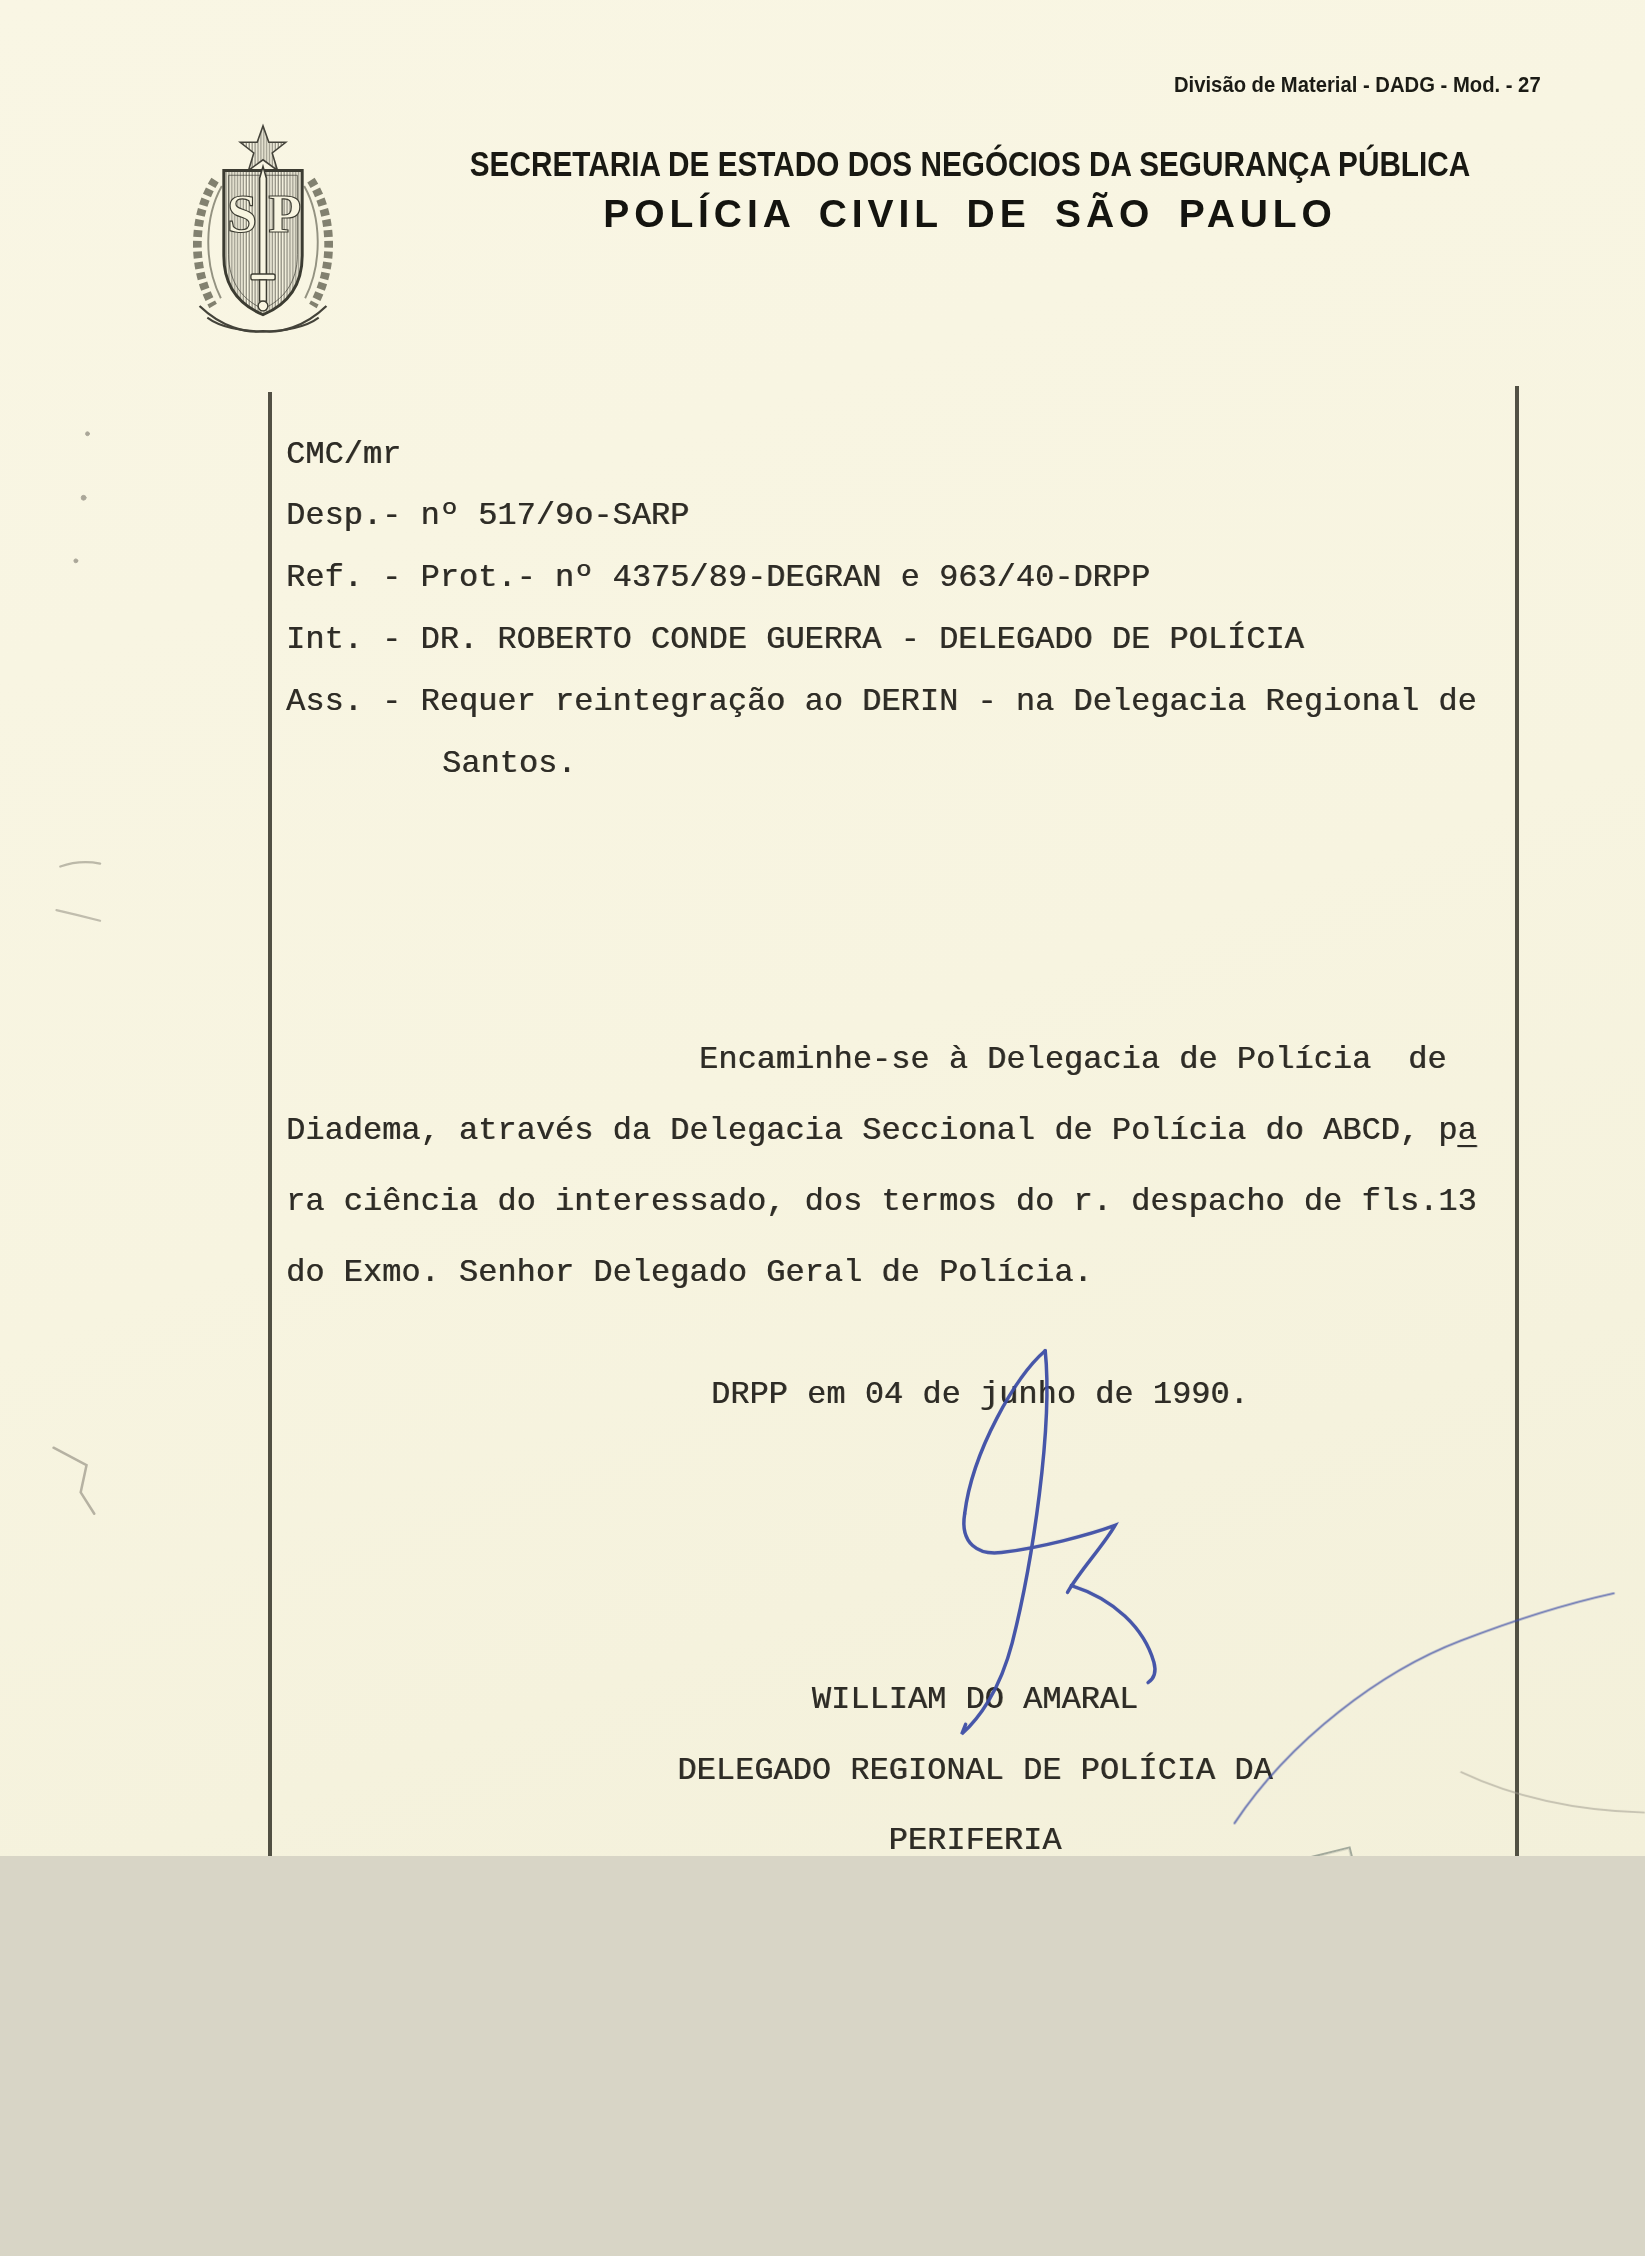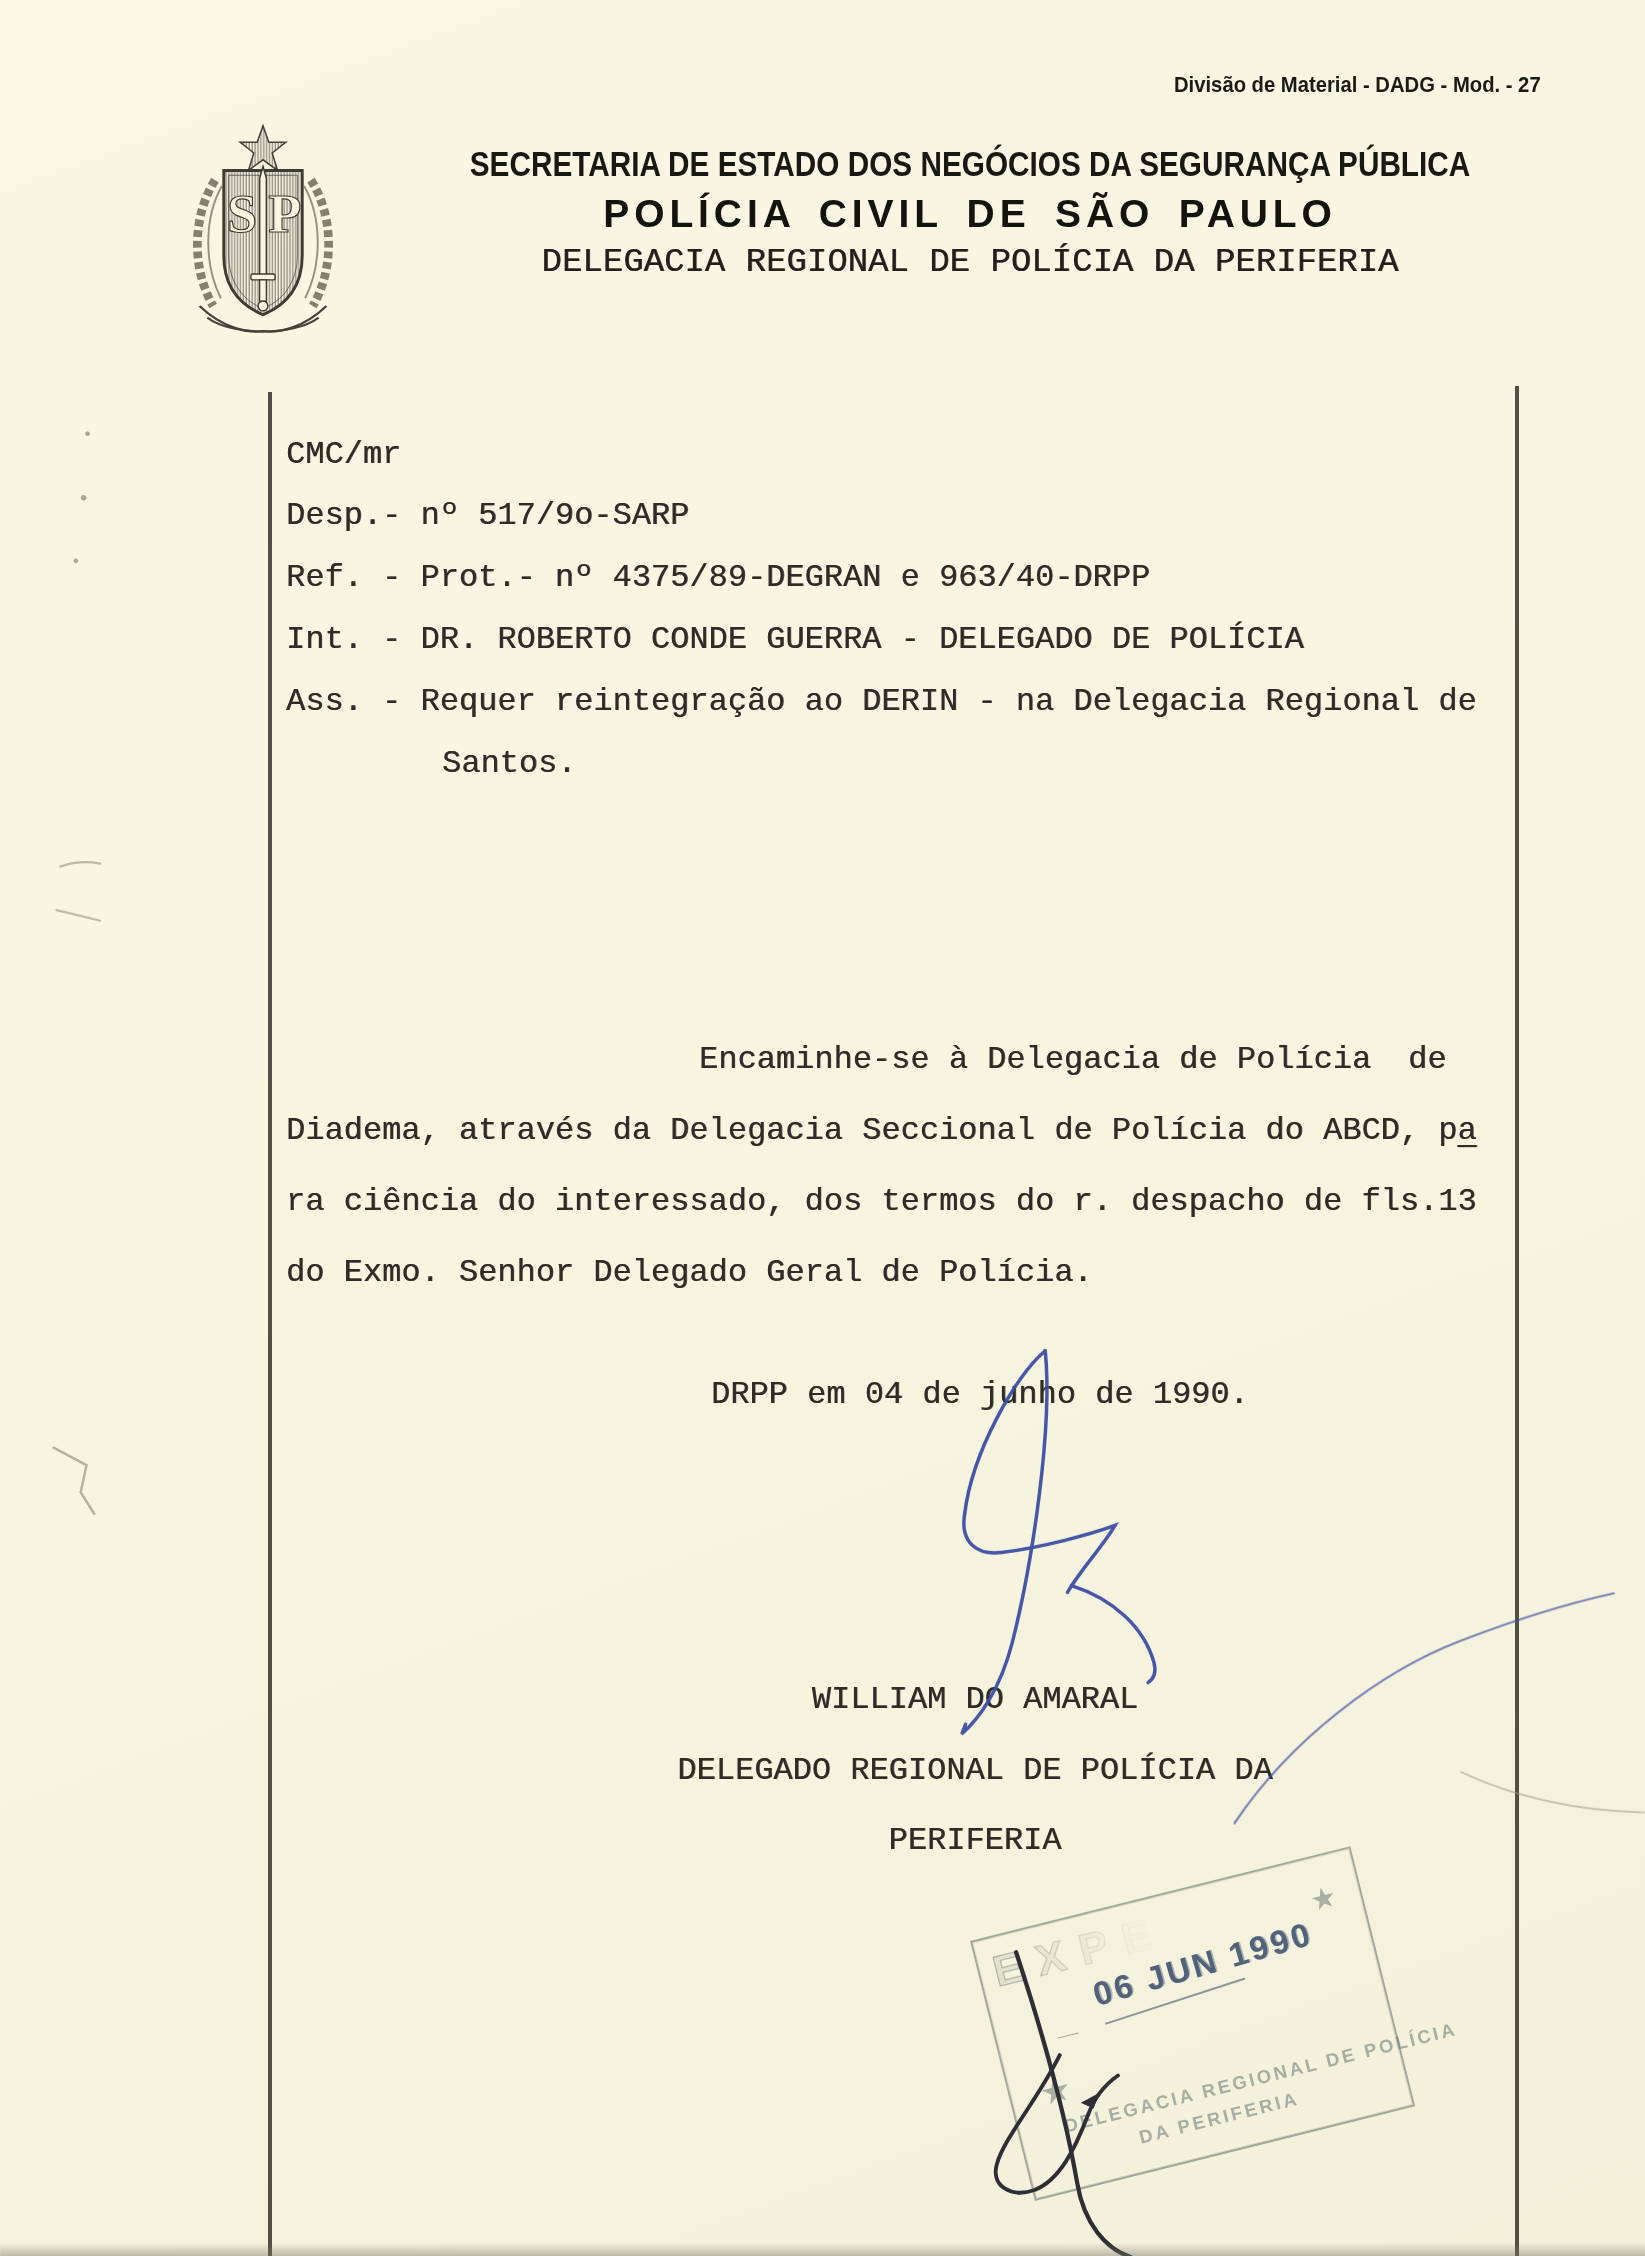--- a/index.html
+++ b/index.html
@@ -1,18 +1,18 @@
 <!DOCTYPE html>
 <html><head>
 <meta charset="utf-8">
 <style>
   html,body{margin:0;padding:0;background:#d8d5c6;}
   .page{
     position:relative;
-    width:1646px;height:2256px;
+    width:1646px;height:1856px;
     background:linear-gradient(160deg,#f9f6e4 0%,#f7f4e0 55%,#f3f0da 100%);
     overflow:hidden;
     font-family:"Liberation Sans",sans-serif;
   }
   .abs{position:absolute;}
   .mono{
     font-family:"Liberation Mono","DejaVu Sans Mono",monospace;
     font-size:32px;color:#2e2c26;white-space:pre;
     text-shadow:0.6px 0.2px 0 rgba(46,44,38,0.75);
   }
@@ -112,21 +112,20 @@
       <rect x="84" y="163" width="7" height="22" fill="#f8f5e1" stroke="#3c3c32" stroke-width="1.4"></rect>
       <circle cx="87.5" cy="190" r="5" fill="#f8f5e1" stroke="#3c3c32" stroke-width="1.4"></circle>
 
       <path d="M22,190 C45,212 70,218 87.5,216 C105,218 130,212 153,190" fill="none" stroke="#44433a" stroke-width="2.4"></path>
       <path d="M30,202 C55,221 120,221 145,202" fill="none" stroke="#44433a" stroke-width="2"></path>
     </svg>
   </div>
 
   <div class="abs hdr1">SECRETARIA DE ESTADO DOS NEGÓCIOS DA SEGURANÇA PÚBLICA</div>
   <div class="abs hdr2">POLÍCIA CIVIL DE SÃO PAULO</div>
-  <div class="abs hdr3">DELEGACIA REGIONAL DE POLÍCIA DA PERIFERIA</div>
 
   <div class="abs rule rule-left"></div>
   <div class="abs rule rule-right"></div>
 
   <div class="abs mono" style="left:286px;top:436px;">CMC/mr</div>
   <div class="abs mono" style="left:286px;top:497px;">Desp.- nº 517/9o-SARP</div>
   <div class="abs mono" style="left:286px;top:559px;">Ref. - Prot.- nº 4375/89-DEGRAN e 963/40-DRPP</div>
   <div class="abs mono" style="left:286px;top:621px;">Int. - DR. ROBERTO CONDE GUERRA - DELEGADO DE POLÍCIA</div>
   <div class="abs mono" style="left:286px;top:683px;">Ass. - Requer reintegração ao DERIN - na Delegacia Regional de</div>
   <div class="abs mono" style="left:442px;top:745px;">Santos.</div>

